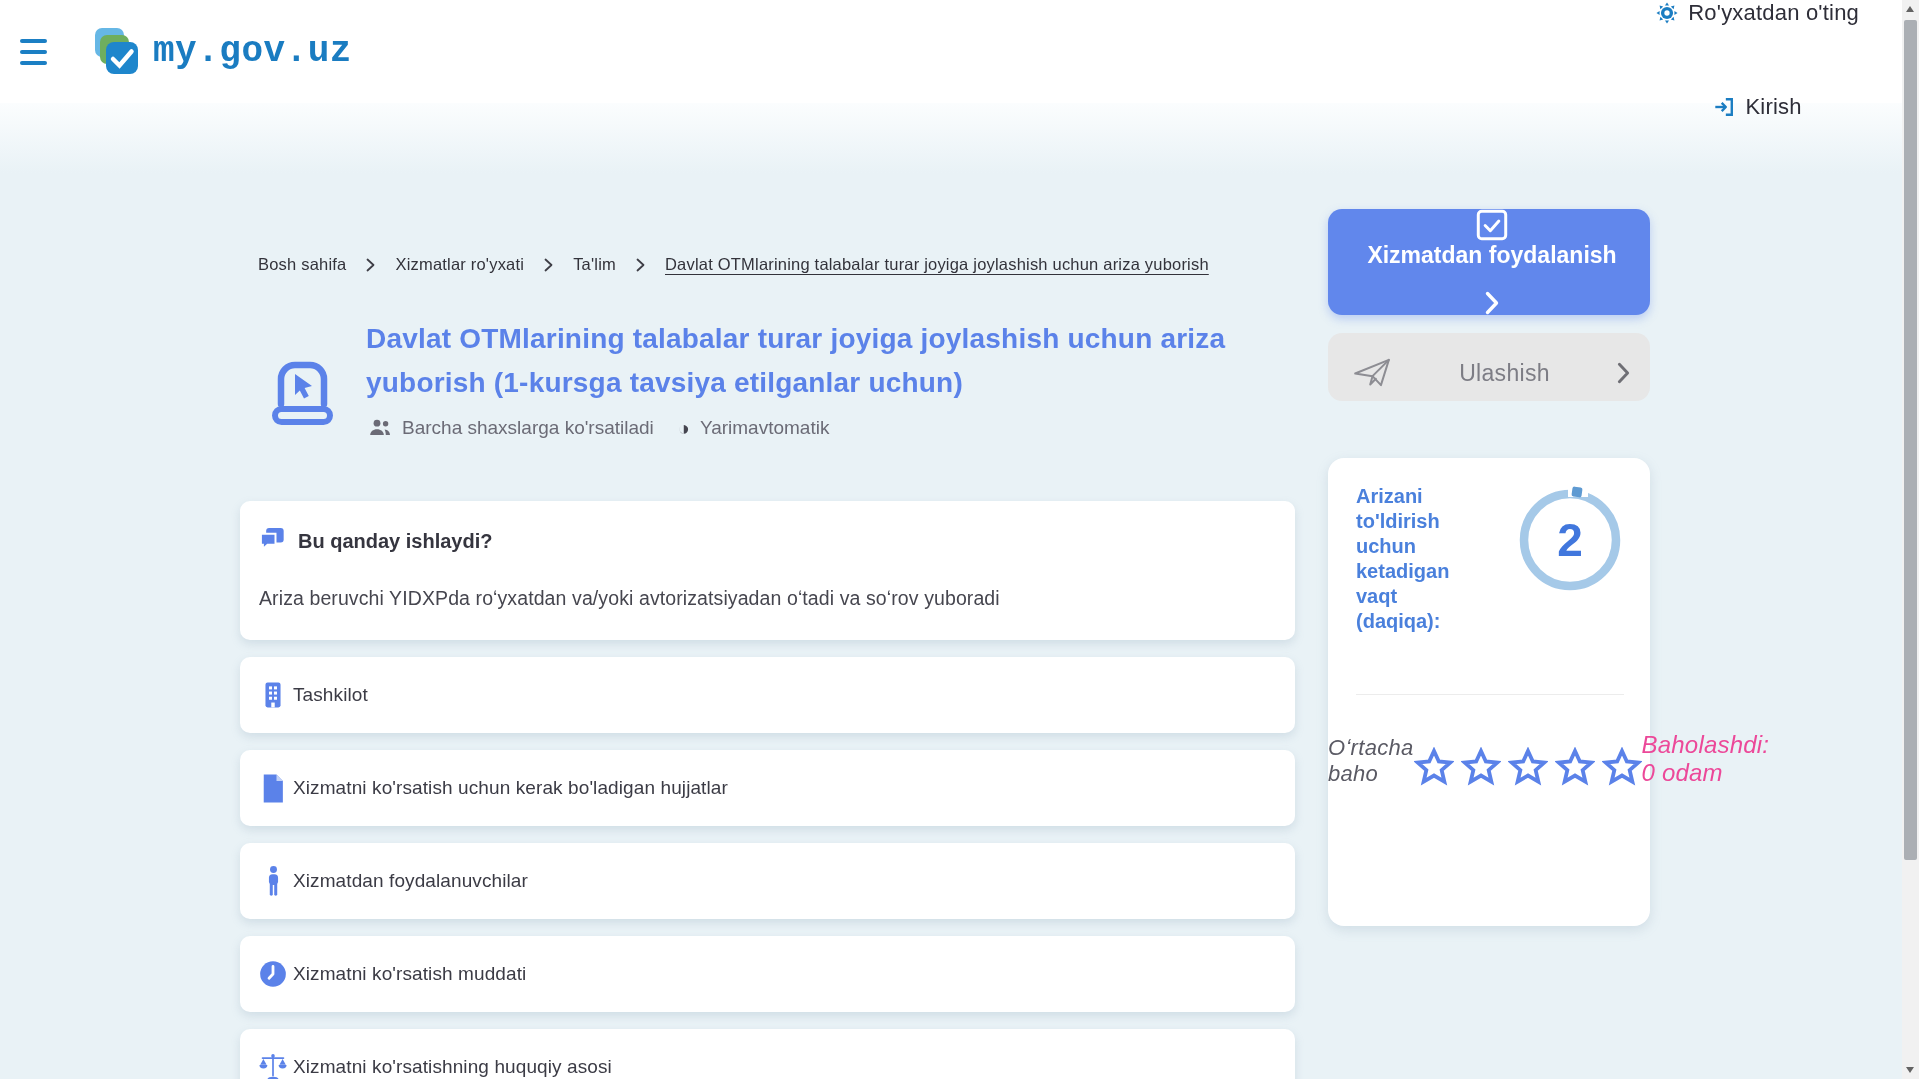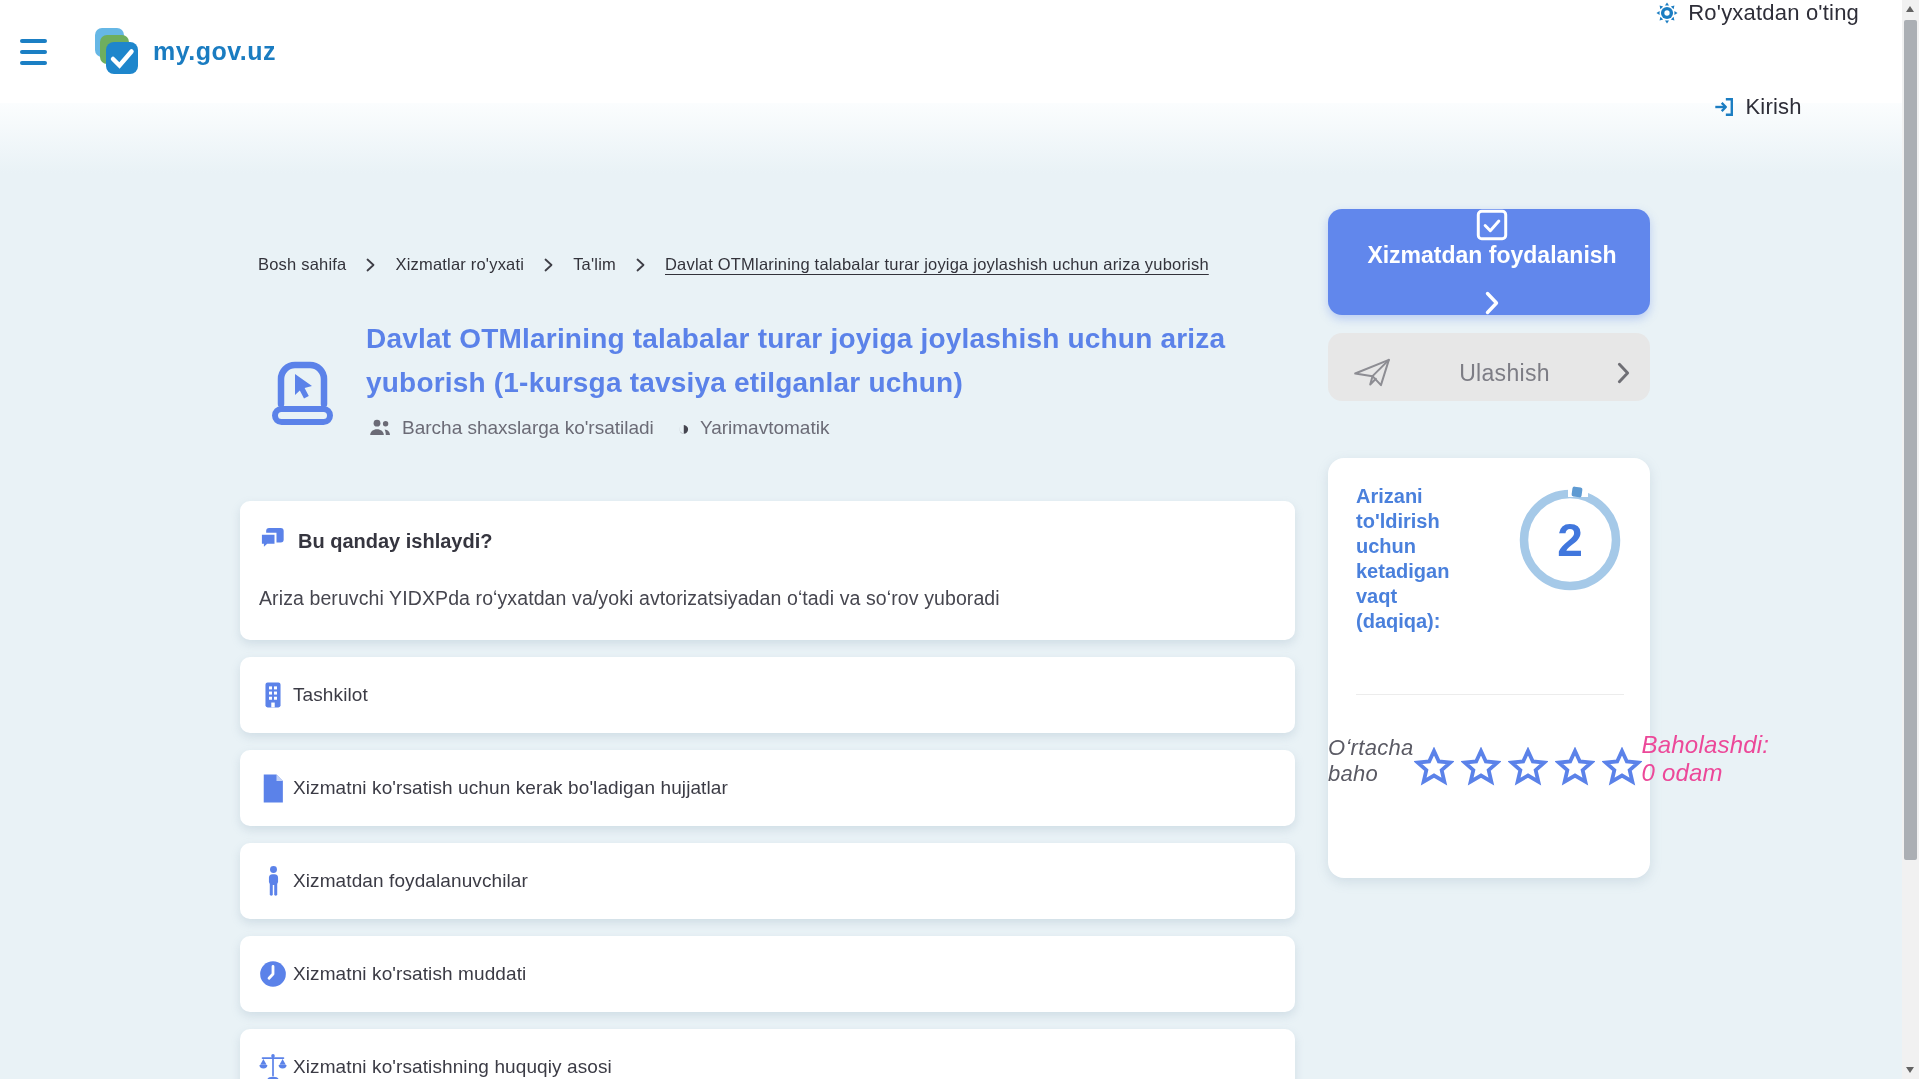--- a/index.html
+++ b/index.html
@@ -14,21 +14,21 @@
     position:absolute; top:0; left:0; width:1919px; height:103px;
     background:#ffffff; z-index:5;
   }
   .burger {
     position:absolute; left:20px; top:39px; width:27px; height:26px;
     display:flex; flex-direction:column; justify-content:space-between; cursor:pointer;
   }
   .burger span { display:block; height:4px; border-radius:2px; background:#1b7fc4; }
   .brand { position:absolute; left:95px; top:28px; display:flex; align-items:center; gap:12px; cursor:pointer; }
   .brand-text {
-    font-family:Liberation Sans, sans-serif; font-size:25px; font-weight:600;
+    font-family:Liberation Mono, monospace; font-size:36px; font-weight:600;
     color:#1a7cc1; letter-spacing:.5px;
   }
   .hdr-right {
     position:absolute; right:60px; top:0; height:103px;
     display:flex; align-items:center; gap:68px;flex-direction:column;
   }
   .hdr-link { display:flex; align-items:center; gap:10px; cursor:pointer;
     font-size:22px; color:#2e2e38; font-weight:500; letter-spacing:.2px; }
   
   .content {
@@ -87,21 +87,21 @@
     flex:1; text-align:center; color:#fff; font-size:23px; font-weight:700;
     line-height:29px; padding:0 6px;
   }
   .btn-share {
     position:absolute; left:1328px; top:333px; width:322px; height:68px;
     background:#e7e7e7; border-radius:14px; cursor:pointer;
     display:flex; align-items:center; padding:12px 20px 0 24px;
   }
   .btn-share-label { flex:1; text-align:center; color:#7d7d85; font-size:23px; letter-spacing:.3px; }
   .rate-card {
-    position:absolute; left:1328px; top:458px; width:322px; height:420px;
+    position:absolute; left:1328px; top:458px; width:322px; height:468px;
     background:#fff; border-radius:16px;
     box-shadow:0 4px 12px rgba(125,150,175,.22);
     padding:26px 24px 0 28px;
   }
   .time-label {
     width:120px; font-size:20px; font-weight:700; color:#4a80dc; line-height:25px;
   }
   .ring-wrap { position:absolute; right:24px; top:26px; width:112px; height:112px; }
   .ring-num {
     position:absolute; left:0; top:0; width:112px; height:112px;

